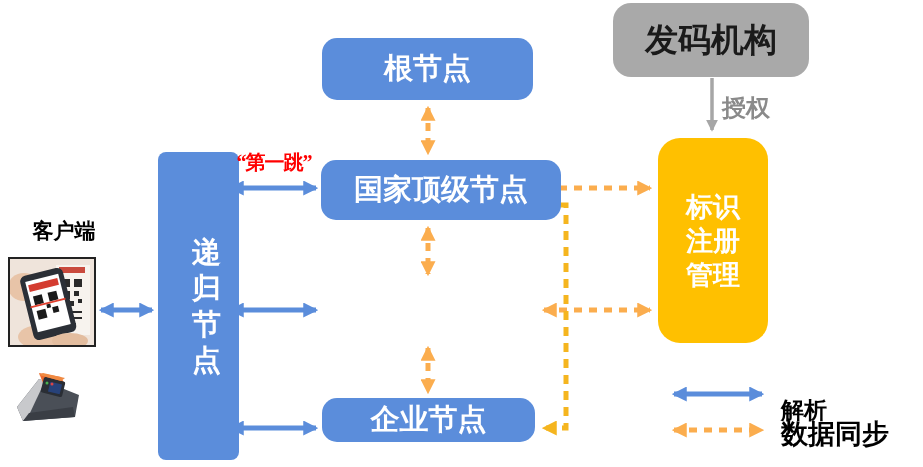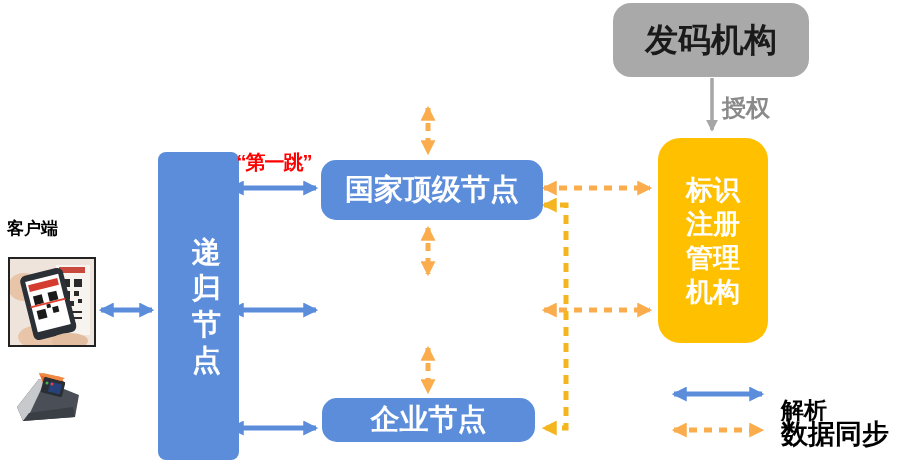--- a/index.html
+++ b/index.html
@@ -1,39 +1,39 @@
 <!DOCTYPE html>
 <html><head>
 <meta charset="utf-8">
 <style>
   html,body{margin:0;padding:0;background:#ffffff;}
   #canvas{
     position:relative;width:923px;height:467px;overflow:hidden;
     font-family:"Liberation Sans","DejaVu Sans",sans-serif;background:#ffffff;
   }
-  .abs{position:absolute;}
+  .abs{position:absolute;font-family:Liberation Serif, serif;}
   
   .node{
     position:absolute;display:flex;align-items:center;justify-content:center;
     background:#5B8DDB;color:#ffffff;font-weight:bold;text-align:center;
   }
   .node-root{left:322px;top:38px;width:211px;height:62px;border-radius:15px;font-size:29px;}
-  .node-national{left:321px;top:160px;width:222px;height:60px;border-radius:15px;font-size:29px;}
+  .node-national{left:321px;top:160px;width:240px;height:60px;border-radius:15px;font-size:29px;}
   .node-second{left:322px;top:280px;width:213px;height:60px;border-radius:15px;font-size:29px;}
   .node-enterprise{left:322px;top:398px;width:213px;height:44px;border-radius:15px;font-size:29px;}
   .node-recursive{left:158px;top:152px;width:65px;height:308px;border-radius:8px;font-size:29px;padding-left:16px;}
   .node-recursive .vtext{width:1.05em;line-height:36px;word-break:break-all;text-align:center;}
   .node-agency{left:613px;top:3px;width:196px;height:74px;border-radius:18px;
     background:#A9A9A9;color:#1a1a1a;font-size:33px;}
   .node-registry{left:658px;top:138px;width:110px;height:205px;border-radius:22px;
     background:#FFC000;color:#ffffff;flex-direction:column;font-size:27px;line-height:34px;}
   
   .client-wrap{left:3px;top:203px;width:90px;height:252px;background:#ffffff;}
-  .client-label{position:absolute;left:4px;top:14px;width:90px;text-align:left;
-    color:#000;font-weight:bold;font-size:17px;}
+  .client-label{position:absolute;left:16px;top:14px;width:90px;text-align:center;
+    color:#000;font-weight:bold;font-size:21px;}
   .client-img{position:absolute;left:5px;top:54px;width:84px;height:86px;
     border:2px solid #222;background:#efe3da;overflow:hidden;}
   .pos-img{position:absolute;left:6px;top:152px;width:80px;height:76px;background:#ffffff;}
   
   .first-hop{left:222px;top:149px;width:104px;text-align:center;
     color:#FF0000;font-weight:bold;font-size:20px;letter-spacing:-1px;}
   .authorize{left:722px;top:92px;color:#8a8a8a;font-weight:bold;font-size:24px;}
   .legend-resolve{left:781px;top:395px;color:#000;font-weight:bold;font-size:23px;}
   .legend-sync{left:781px;top:416px;color:#000;font-weight:bold;font-size:27px;}
   svg.arrows{position:absolute;left:0;top:0;pointer-events:none;}
@@ -74,20 +74,23 @@
       <line x1="544" y1="188" x2="650" y2="188" marker-start="url(#mOrange)" marker-end="url(#mOrange)"></line>
       <line x1="544" y1="310" x2="650" y2="310" marker-start="url(#mOrange)" marker-end="url(#mOrange)"></line>
       <line x1="674" y1="430" x2="762" y2="430" marker-start="url(#mOrange)" marker-end="url(#mOrange)"></line>
     </g>
 
     <polyline points="544,205 566,205 566,428 544,428" stroke="#F5B51F" stroke-width="5" fill="none" stroke-dasharray="9 7" marker-start="url(#mGold)" marker-end="url(#mGold)"></polyline>
 
     <line x1="712" y1="78" x2="712" y2="130" stroke="#A6A6A6" stroke-width="3.5" marker-end="url(#mGray)"></line>
   </svg>
 
+  <div class="node node-root">
+    <span>根节点</span>
+  </div>
 
   <div class="node node-agency">
     <span>发码机构</span>
   </div>
 
   <div class="node node-national">
     <span>国家顶级节点</span>
   </div>
 
 
@@ -96,21 +99,20 @@
   </div>
 
   <div class="node node-recursive">
     <div class="vtext">递归节点</div>
   </div>
 
   <div class="node node-registry">
     <div>标识</div>
     <div>注册</div>
     <div>管理</div>
-    <div>机构</div>
   </div>
 
   <div class="abs client-wrap">
     <div class="client-label">客户端</div>
 
     <div class="client-img">
       <svg width="84" height="86" viewBox="0 0 84 86">
         <rect x="0" y="0" width="84" height="86" fill="#efe4db"></rect>
         <rect x="46" y="6" width="34" height="70" fill="#f7f3ee"></rect>
         <rect x="49" y="8" width="26" height="6" fill="#c94a3d"></rect>

